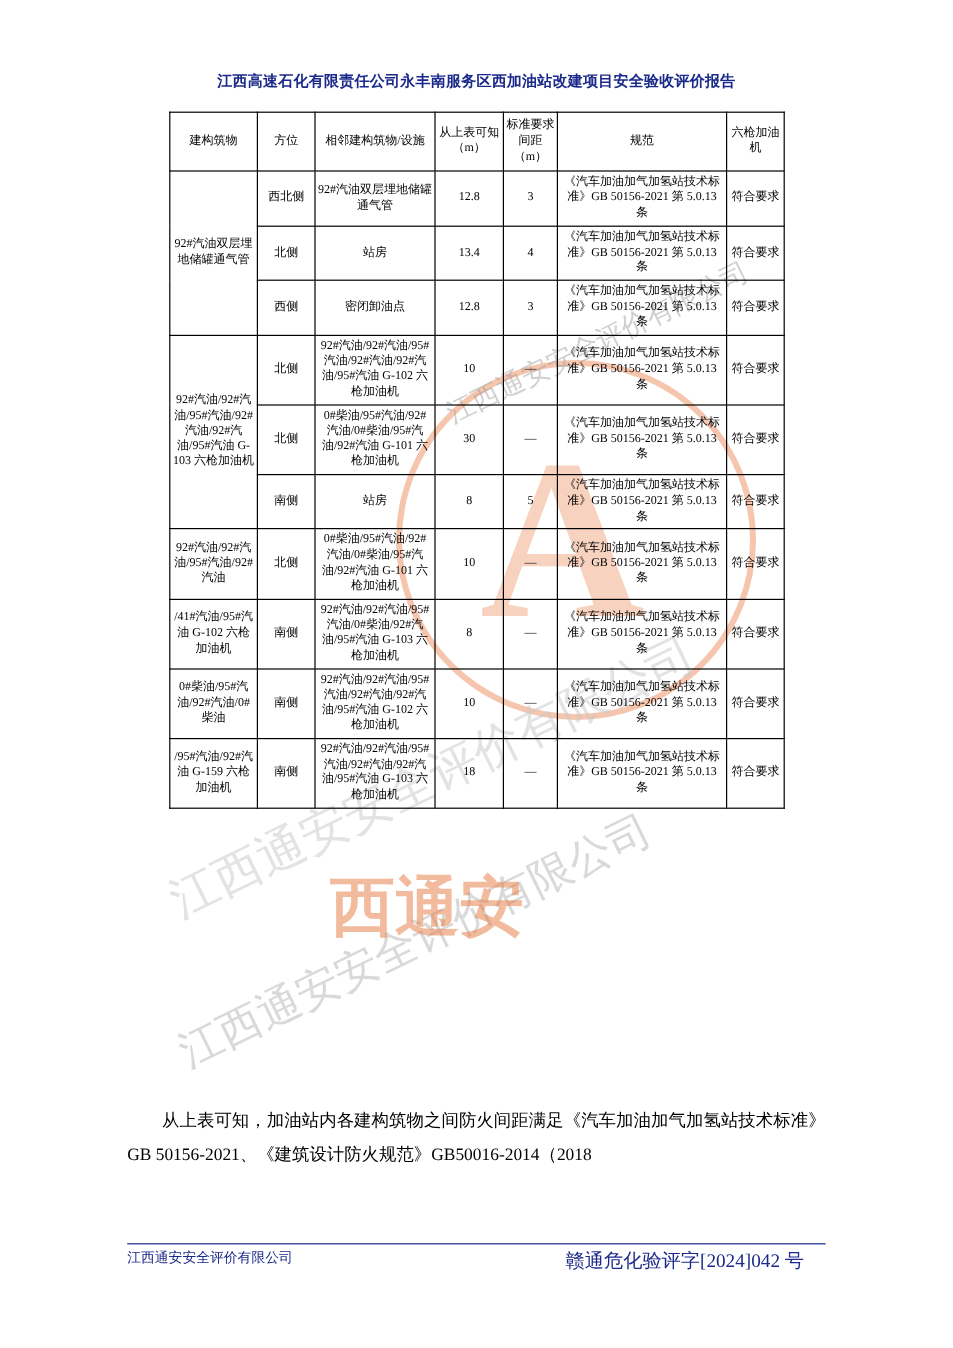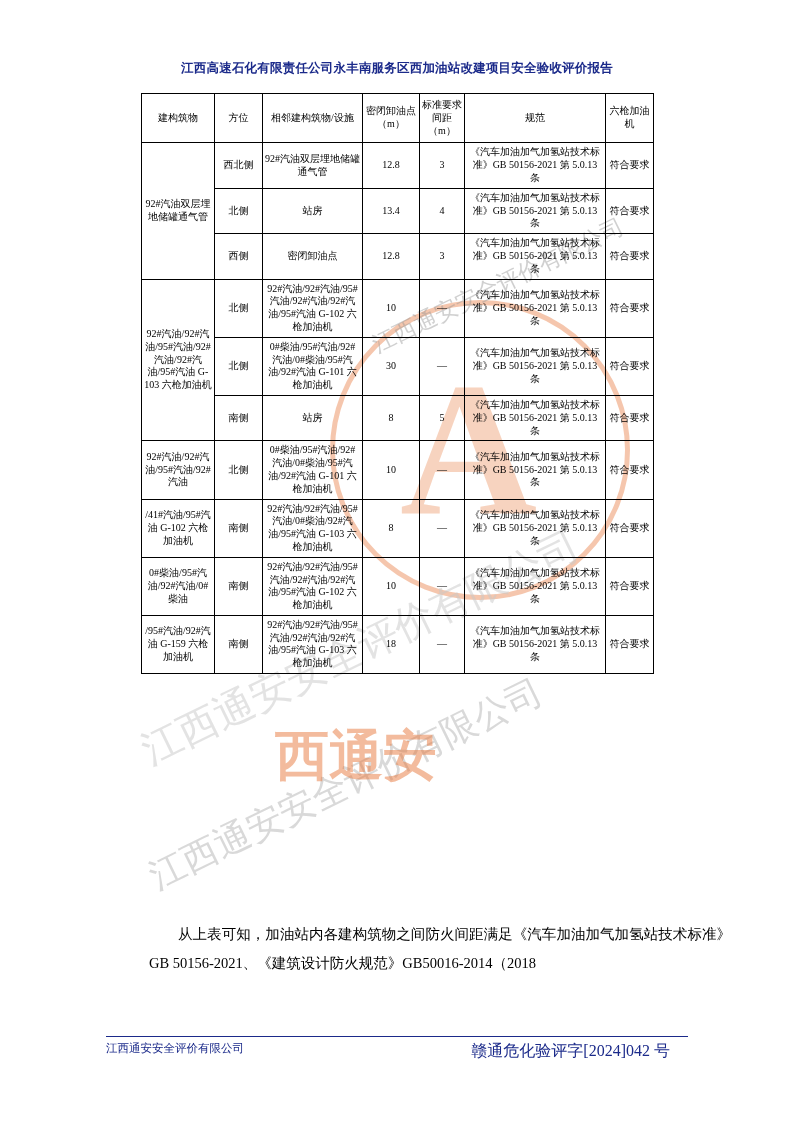--- a/index.html
+++ b/index.html
@@ -133,21 +133,20 @@
   .para {
     position: absolute;
     top: 920px;
     left: 106px;
     width: 582px;
     font-size: 14.5px;
     line-height: 2.0;
     text-align: justify;
     z-index: 10;
     font-family: "Liberation Serif", "DejaVu Serif", serif;
-    margin-left: 43px;
   }
   .para .indent { text-indent: 29px; display:block; }
   
   .page-num {
     position: absolute;
     top: 1016px;
     left: 0;
     width: 794px;
     text-align: center;
     font-size: 11px;
@@ -200,21 +199,21 @@
         <col style="width:57px">
         <col style="width:45px">
         <col style="width:141px">
         <col style="width:48px">
       </colgroup>
       <thead>
         <tr>
           <th>建构筑物</th>
           <th>方位</th>
           <th>相邻建构筑物/设施</th>
-          <th>密闭卸油点（m）</th>
+          <th>从上表可知（m）</th>
           <th>标准要求间距（m）</th>
           <th>规范</th>
           <th>六枪加油机</th>
         </tr>
       </thead>
       <tbody>
           <tr>
             <td rowspan="3">92#汽油双层埋地储罐通气管</td>
             <td>西北侧</td>
             <td>92#汽油双层埋地储罐通气管</td>

